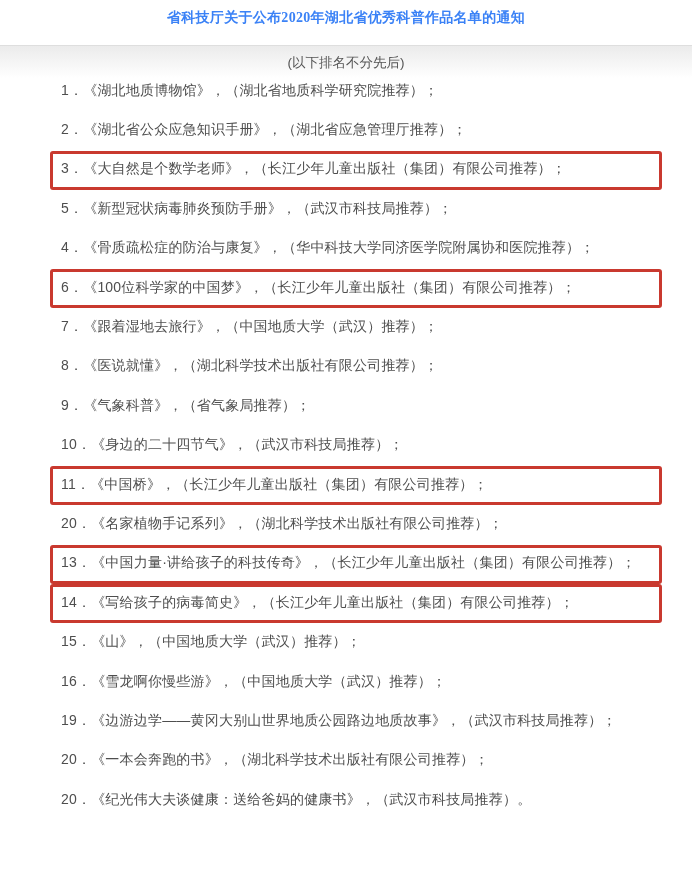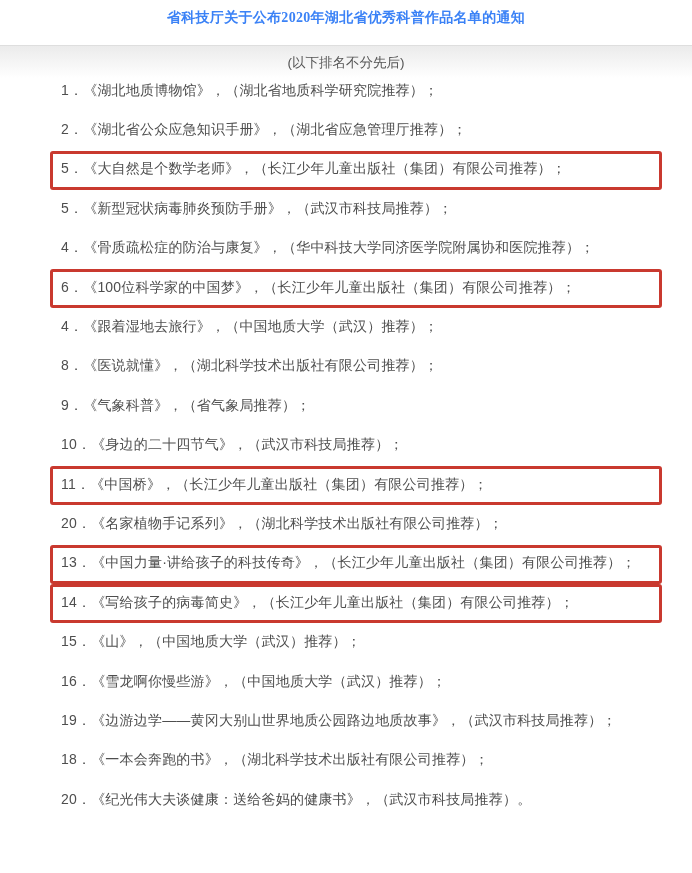--- a/index.html
+++ b/index.html
@@ -69,35 +69,35 @@
 </div>
 
 <div class="list">
   <div class="row">
       <span class="row-text">1．《湖北地质博物馆》，（湖北省地质科学研究院推荐）；</span>
     </div>
   <div class="row">
       <span class="row-text">2．《湖北省公众应急知识手册》，（湖北省应急管理厅推荐）；</span>
     </div>
   <div class="row">
-      <span class="row-text">5．《大自然是个数学老师》，（长江少年儿童出版社（集团）有限公司推荐）；</span>
+      <span class="row-text">3．《大自然是个数学老师》，（长江少年儿童出版社（集团）有限公司推荐）；</span>
       <div class="hbox"></div>
     </div>
   <div class="row">
       <span class="row-text">5．《新型冠状病毒肺炎预防手册》，（武汉市科技局推荐）；</span>
     </div>
   <div class="row">
       <span class="row-text">4．《骨质疏松症的防治与康复》，（华中科技大学同济医学院附属协和医院推荐）；</span>
     </div>
   <div class="row">
       <span class="row-text">6．《100位科学家的中国梦》，（长江少年儿童出版社（集团）有限公司推荐）；</span>
       <div class="hbox"></div>
     </div>
   <div class="row">
-      <span class="row-text">4．《跟着湿地去旅行》，（中国地质大学（武汉）推荐）；</span>
+      <span class="row-text">7．《跟着湿地去旅行》，（中国地质大学（武汉）推荐）；</span>
     </div>
   <div class="row">
       <span class="row-text">8．《医说就懂》，（湖北科学技术出版社有限公司推荐）；</span>
     </div>
   <div class="row">
       <span class="row-text">9．《气象科普》，（省气象局推荐）；</span>
     </div>
   <div class="row">
       <span class="row-text">10．《身边的二十四节气》，（武汉市科技局推荐）；</span>
     </div>
@@ -119,18 +119,18 @@
   <div class="row">
       <span class="row-text">15．《山》，（中国地质大学（武汉）推荐）；</span>
     </div>
   <div class="row">
       <span class="row-text">16．《雪龙啊你慢些游》，（中国地质大学（武汉）推荐）；</span>
     </div>
   <div class="row">
       <span class="row-text">19．《边游边学——黄冈大别山世界地质公园路边地质故事》，（武汉市科技局推荐）；</span>
     </div>
   <div class="row">
-      <span class="row-text">18．《一本会奔跑的书》，（湖北科学技术出版社有限公司推荐）；</span>
+      <span class="row-text">20．《一本会奔跑的书》，（湖北科学技术出版社有限公司推荐）；</span>
     </div>
   <div class="row">
       <span class="row-text">20．《纪光伟大夫谈健康：送给爸妈的健康书》，（武汉市科技局推荐）。</span>
     </div>
 </div>
 
 </body></html>

